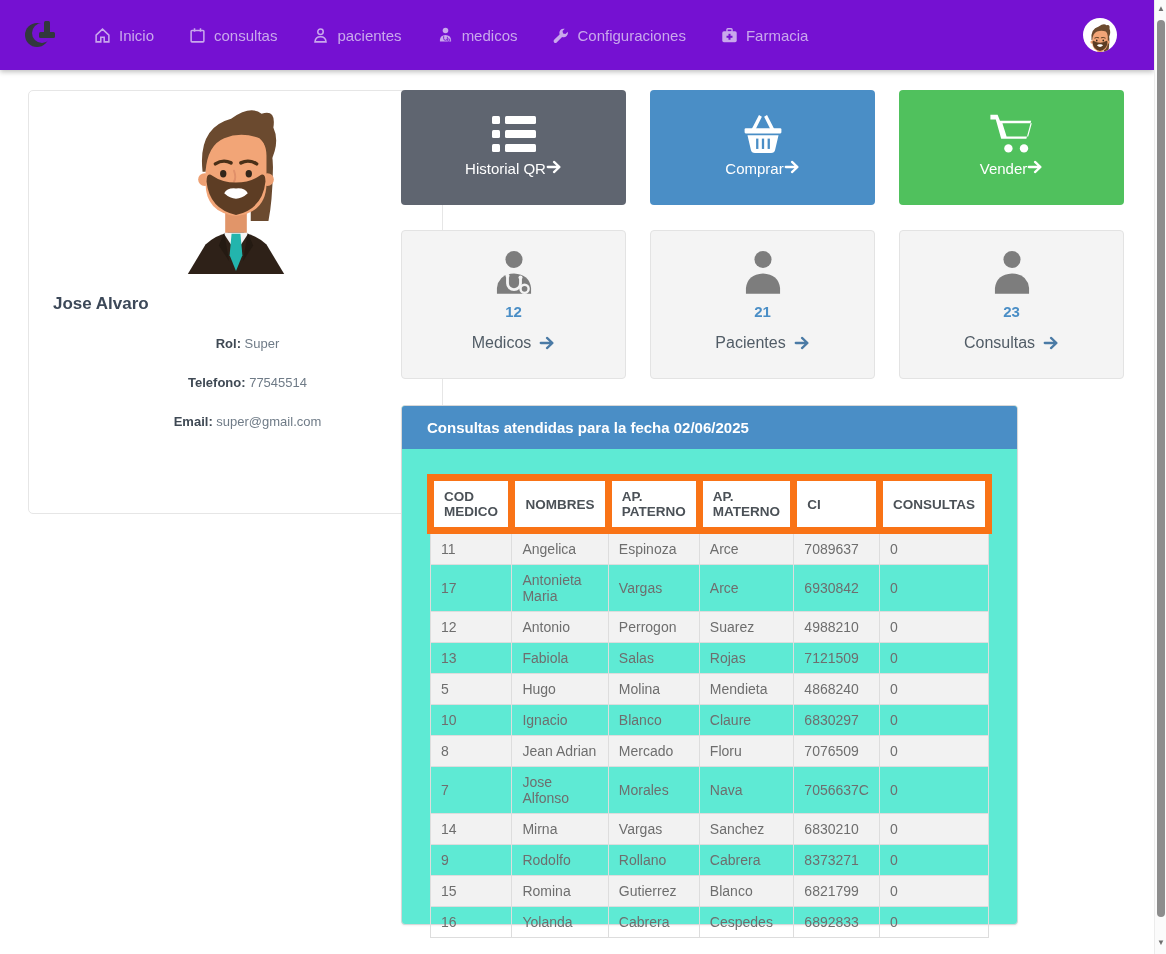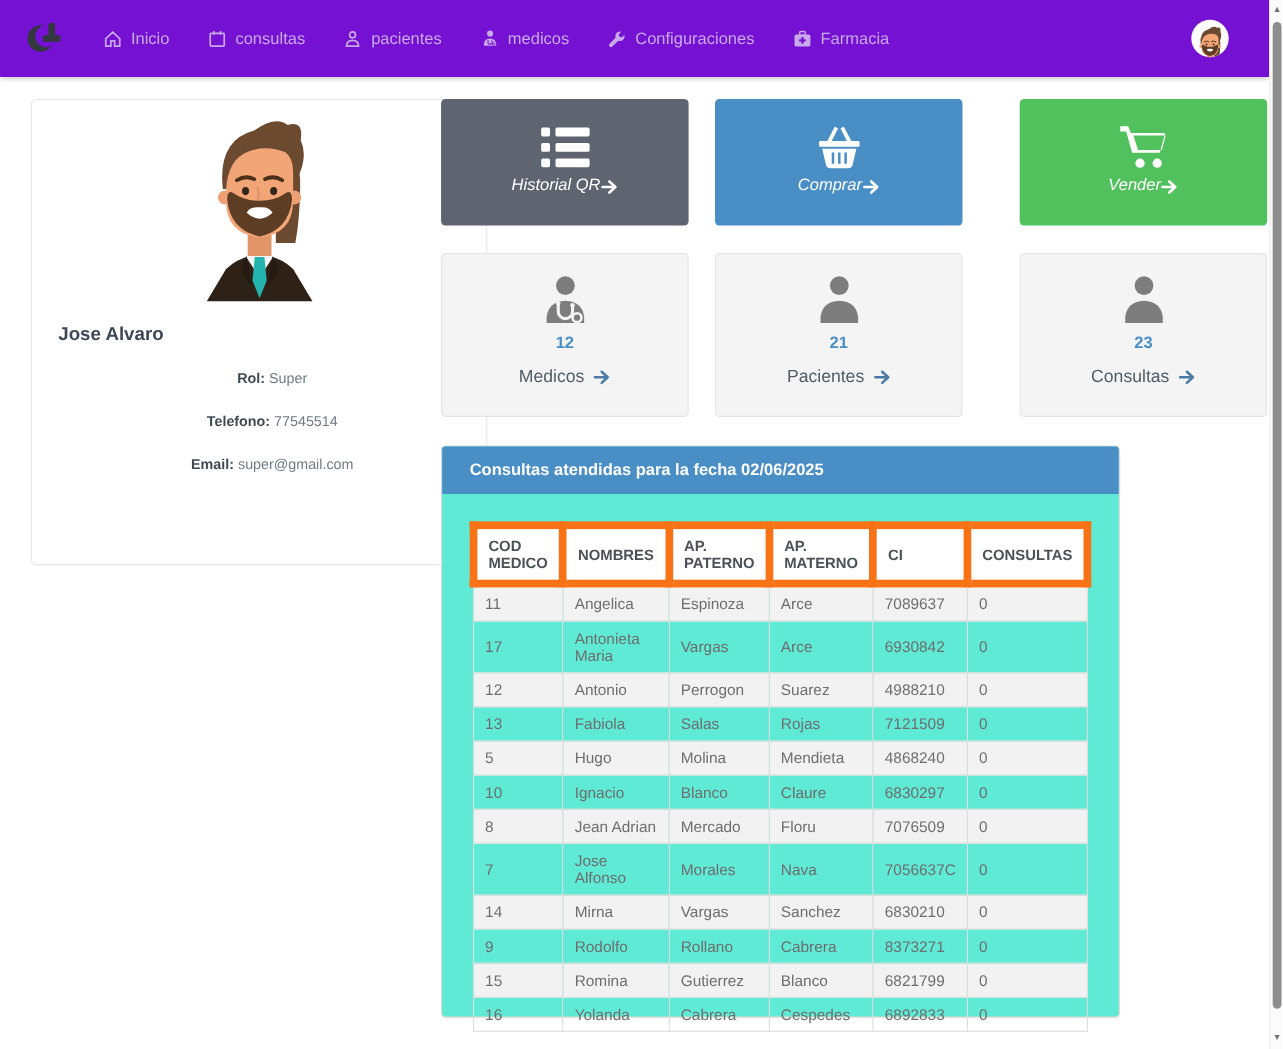--- a/index.html
+++ b/index.html
@@ -52,33 +52,33 @@
   .profile-field .label { font-weight:bold; color:#3f4954; }
   .profile-field .value { color:#6f7b87; }
 
   
   .tile {
     position:absolute; top:90px; width:225px; height:115px;
     border-radius:4px; color:#fff; cursor:pointer;
     display:flex; flex-direction:column; align-items:center;
   }
   .tile-icon { margin-top:18px; height:52px; display:flex; align-items:center; }
-  .tile-label { font-size:15px; display:flex; align-items:flex-end; gap:0;font-style:italic; }
+  .tile-label { font-size:15px; display:flex; align-items:flex-start; gap:0; }
 
   
   .stat-card {
     position:absolute; top:230px; width:225px; height:149px;
     background:#f4f4f4; border:1px solid #e3e3e3; border-radius:4px;
     display:flex; flex-direction:column; align-items:center; cursor:pointer;
   }
   .stat-icon { margin-top:18px; height:52px; }
   .stat-count { font-size:15px; font-weight:bold; color:#4a8ec6; margin-top:2px; }
   .stat-label { margin-top:14px; font-size:16px; color:#515c66; display:flex; align-items:center; gap:8px; }
 
-  .col1 { left:401px; } .col2 { left:650px; } .col3 { left:927px; }
+  .col1 { left:401px; } .col2 { left:650px; } .col3 { left:899px; }
 
   
   .panel {
     position:absolute; left:401px; top:405px; width:617px; height:520px;
     background:#5eead4; border:1px solid #d8d8d8; border-radius:4px;
     box-shadow:0 1px 2px rgba(0,0,0,.05);
   }
   .panel-header {
     height:43px; background:#4a8ec6; border-radius:3px 3px 0 0;
     color:#fff; font-weight:bold; font-size:15px;

